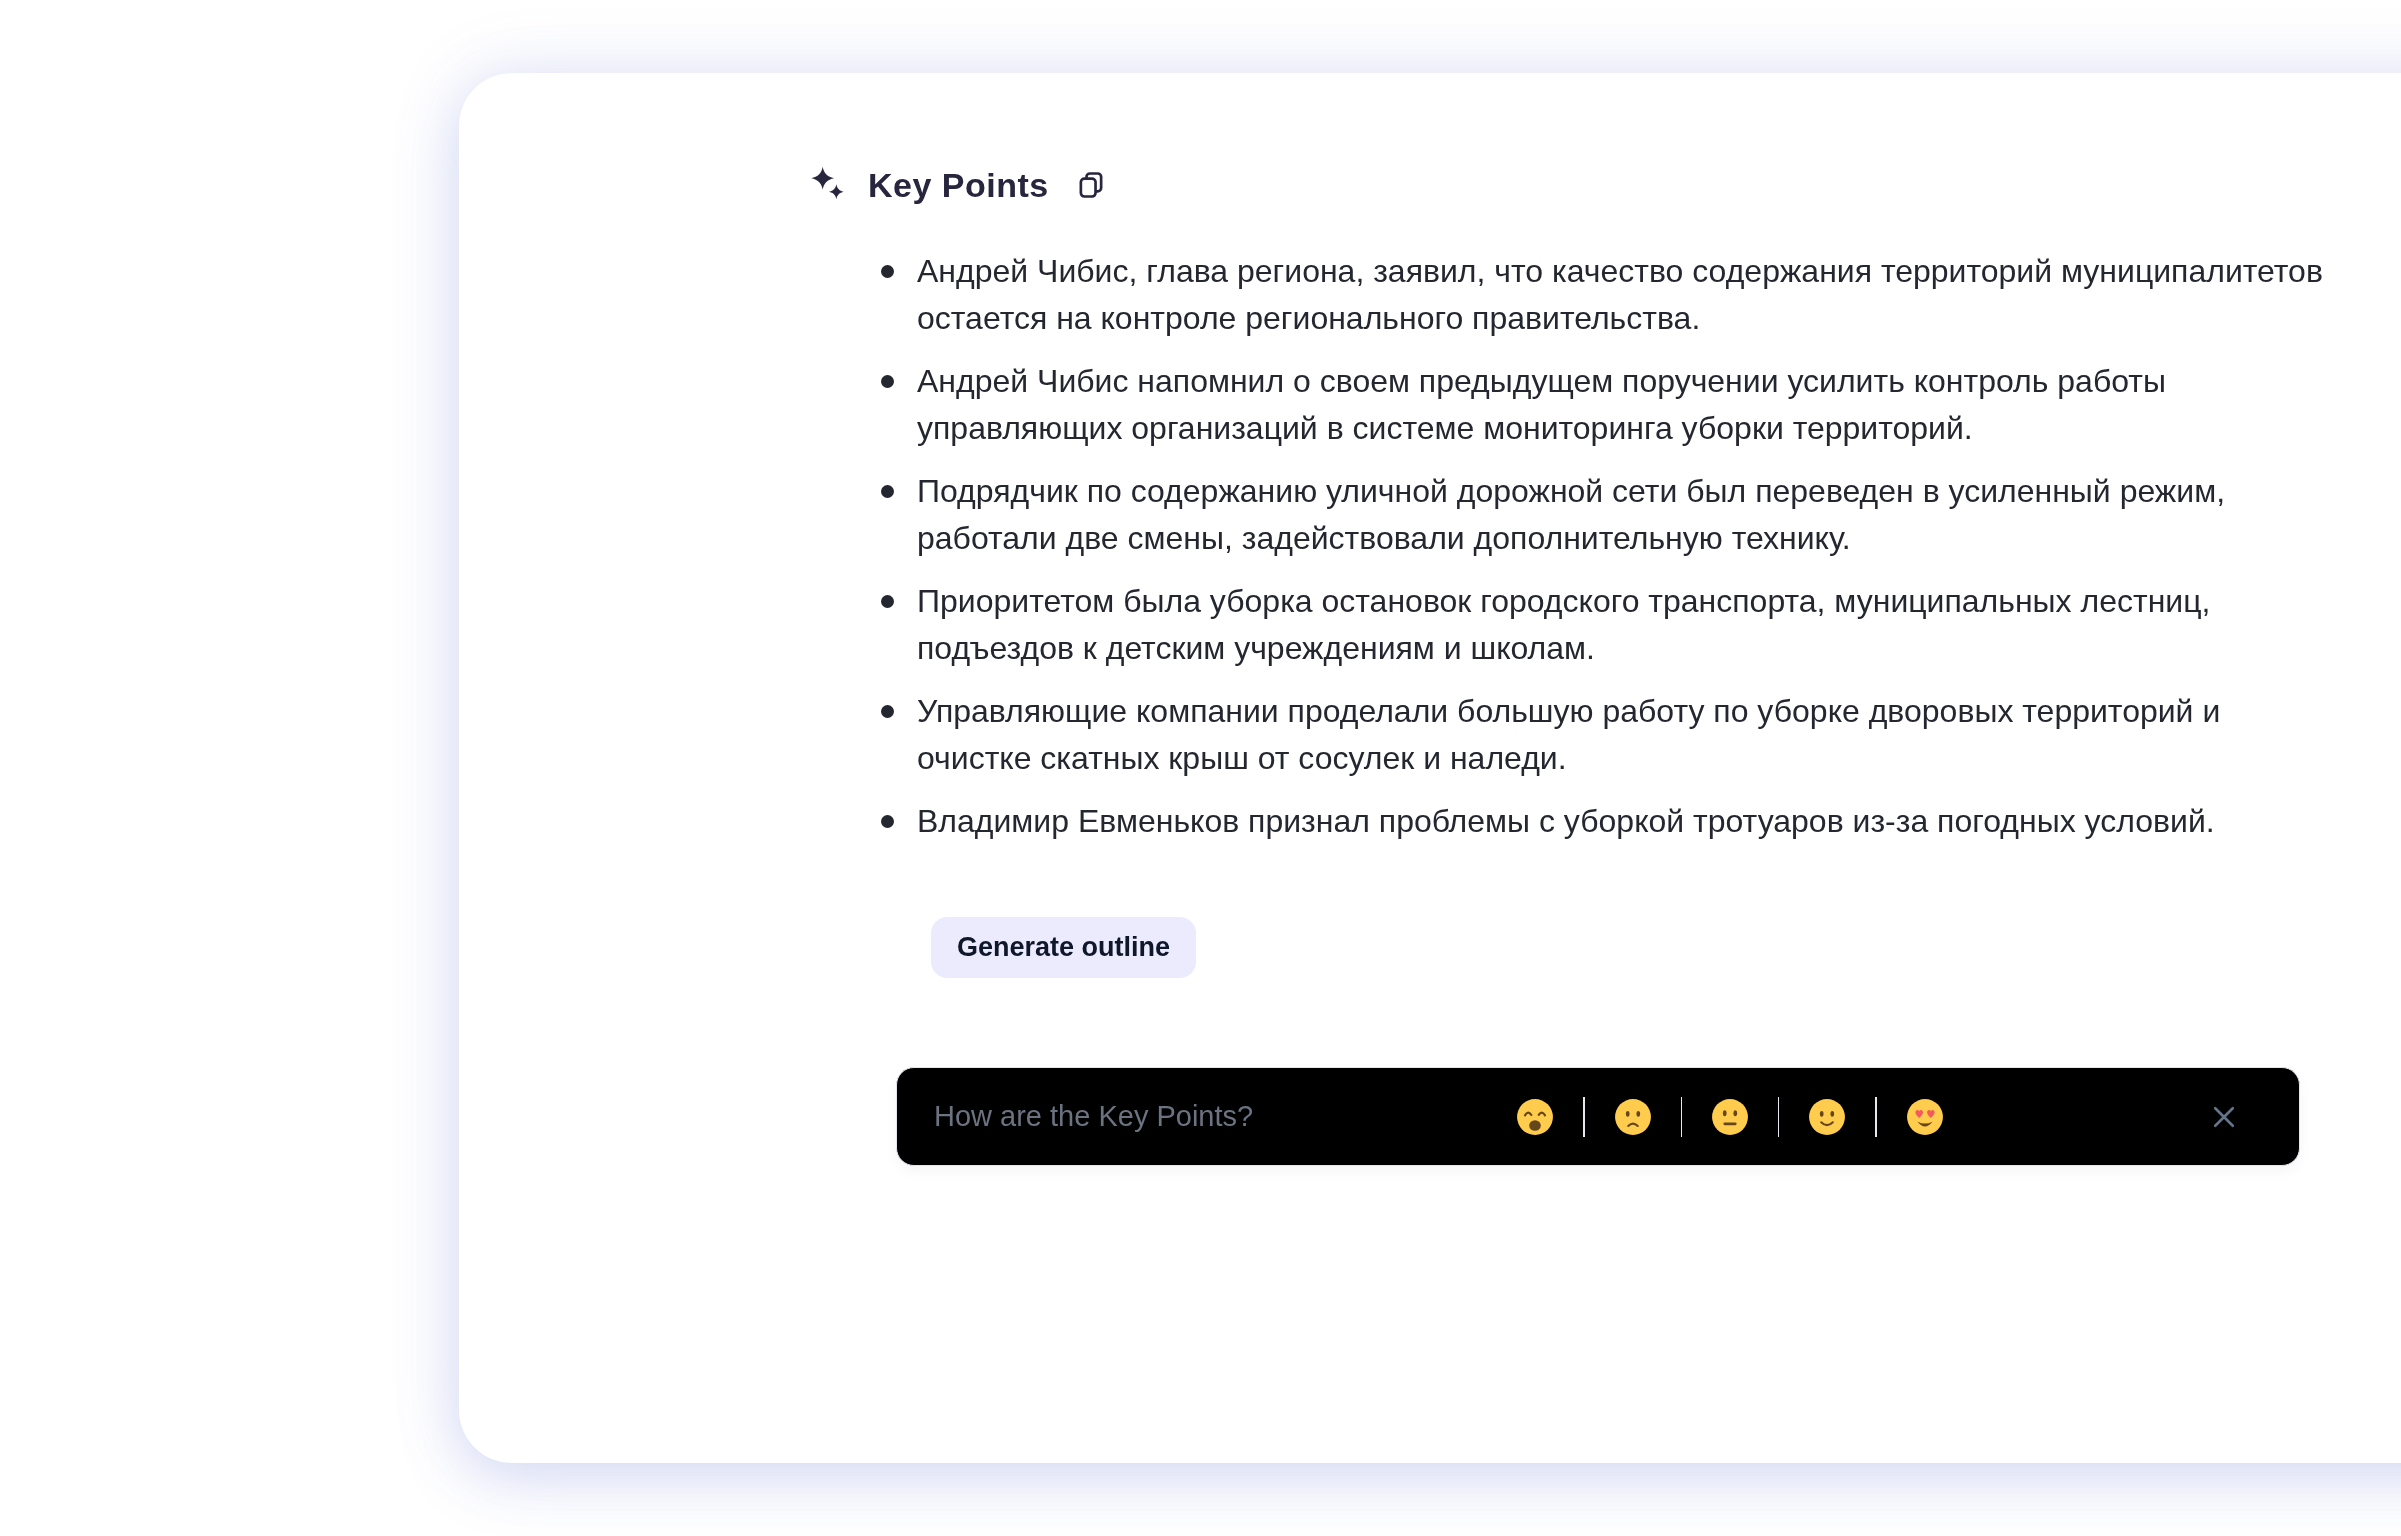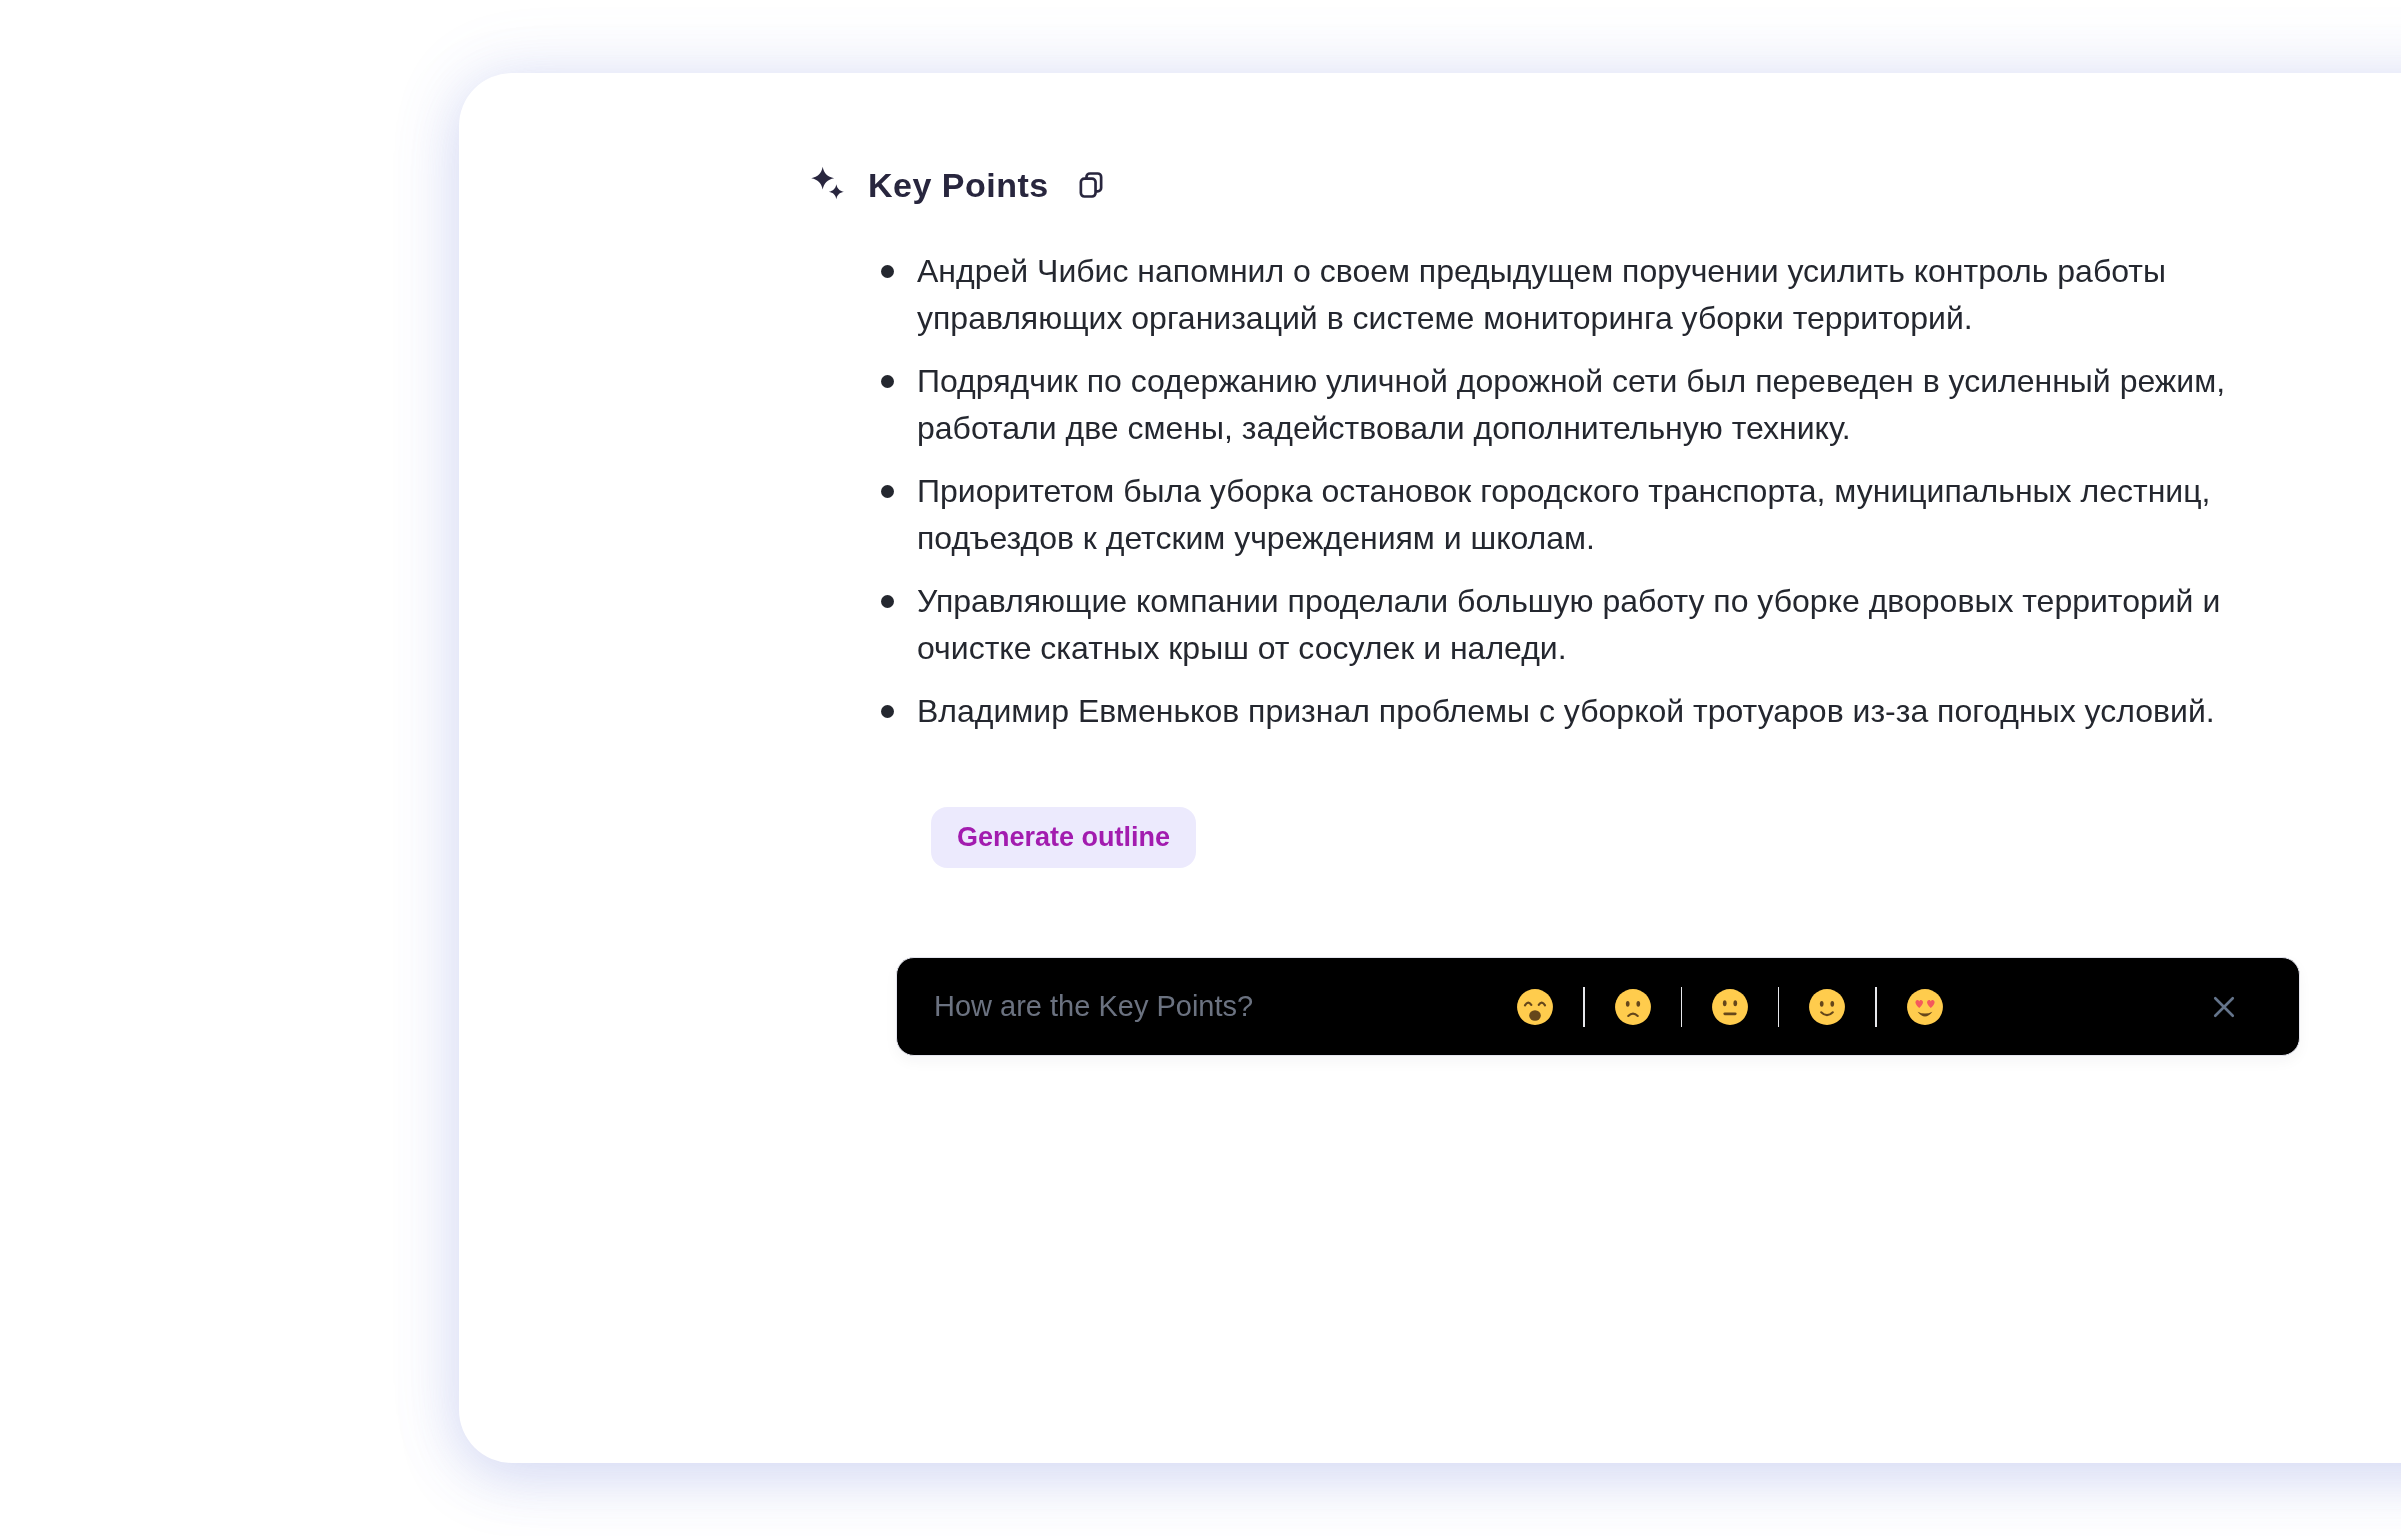--- a/index.html
+++ b/index.html
@@ -48,21 +48,21 @@
   }
 
   .prompt-row { display: flex; align-items: center; margin: 72px 0 0 105px; }
   .prompt-q { font-size: 32px; font-weight: bold; color: #1E222B; }
   .outline-btn {
     margin-left: 18px;
     height: 61px; padding: 0 26px;
     display: flex; align-items: center;
     background: #ECEAFD; border: none; border-radius: 16.3px;
     font-family: "Liberation Sans", sans-serif;
-    font-size: 27px; font-weight: bold; color: #a21caf;
+    font-size: 27px; font-weight: bold; color: #0f172a;
     cursor: pointer;
   }
 
   .feedback-bar {
     margin: 89px 0 0 88px;
     width: 1404px; height: 99px;
     background: #000000;
     border: 1.4px solid #E4E5EE;
     border-radius: 18px;
     display: flex; align-items: center;
@@ -97,20 +97,21 @@
     <div class="title">Key Points</div>
     <button class="copy-btn">
       <svg viewBox="0 0 24 24">
         <rect x="8.6" y="3.4" width="11" height="13.4" rx="2.6" fill="none" stroke="#28263E" stroke-width="2"></rect>
         <rect x="4.4" y="7.2" width="11" height="13.4" rx="2.6" fill="#ffffff" stroke="#28263E" stroke-width="2"></rect>
       </svg>
     </button>
   </div>
 
   <ul class="points">
+    <li>Андрей Чибис, глава региона, заявил, что качество содержания территорий муниципалитетов остается на контроле регионального правительства.</li>
     <li>Андрей Чибис напомнил о своем предыдущем поручении усилить контроль работы управляющих организаций в системе мониторинга уборки территорий.</li>
     <li>Подрядчик по содержанию уличной дорожной сети был переведен в усиленный режим, работали две смены, задействовали дополнительную технику.</li>
     <li>Приоритетом была уборка остановок городского транспорта, муниципальных лестниц, подъездов к детским учреждениям и школам.</li>
     <li>Управляющие компании проделали большую работу по уборке дворовых территорий и очистке скатных крыш от сосулек и наледи.</li>
     <li>Владимир Евменьков признал проблемы с уборкой тротуаров из-за погодных условий.</li>
   </ul>
 
   <div class="prompt-row">
     <button class="outline-btn">Generate outline</button>
   </div>

